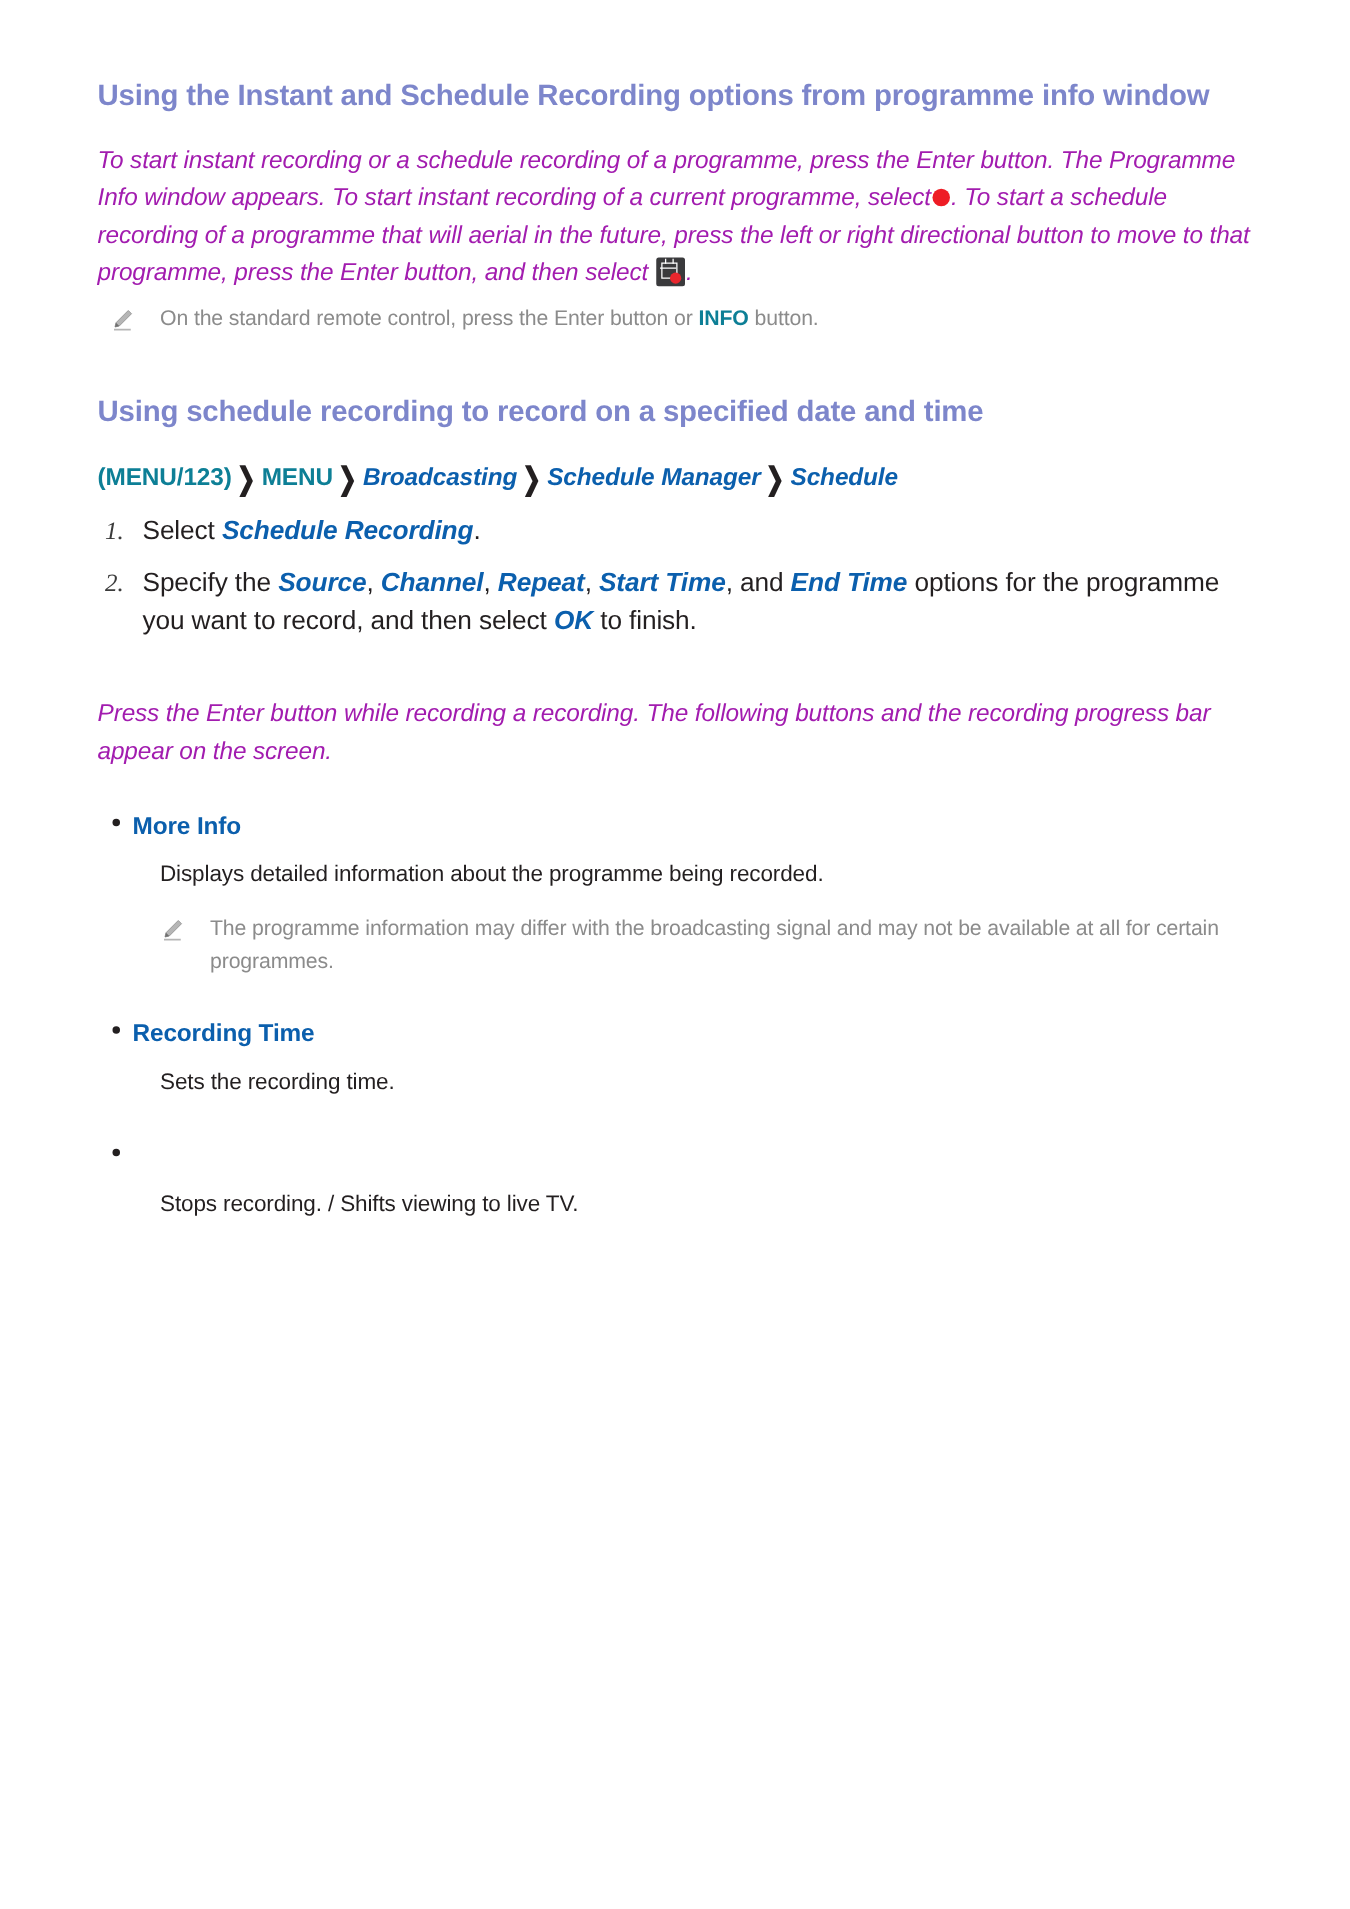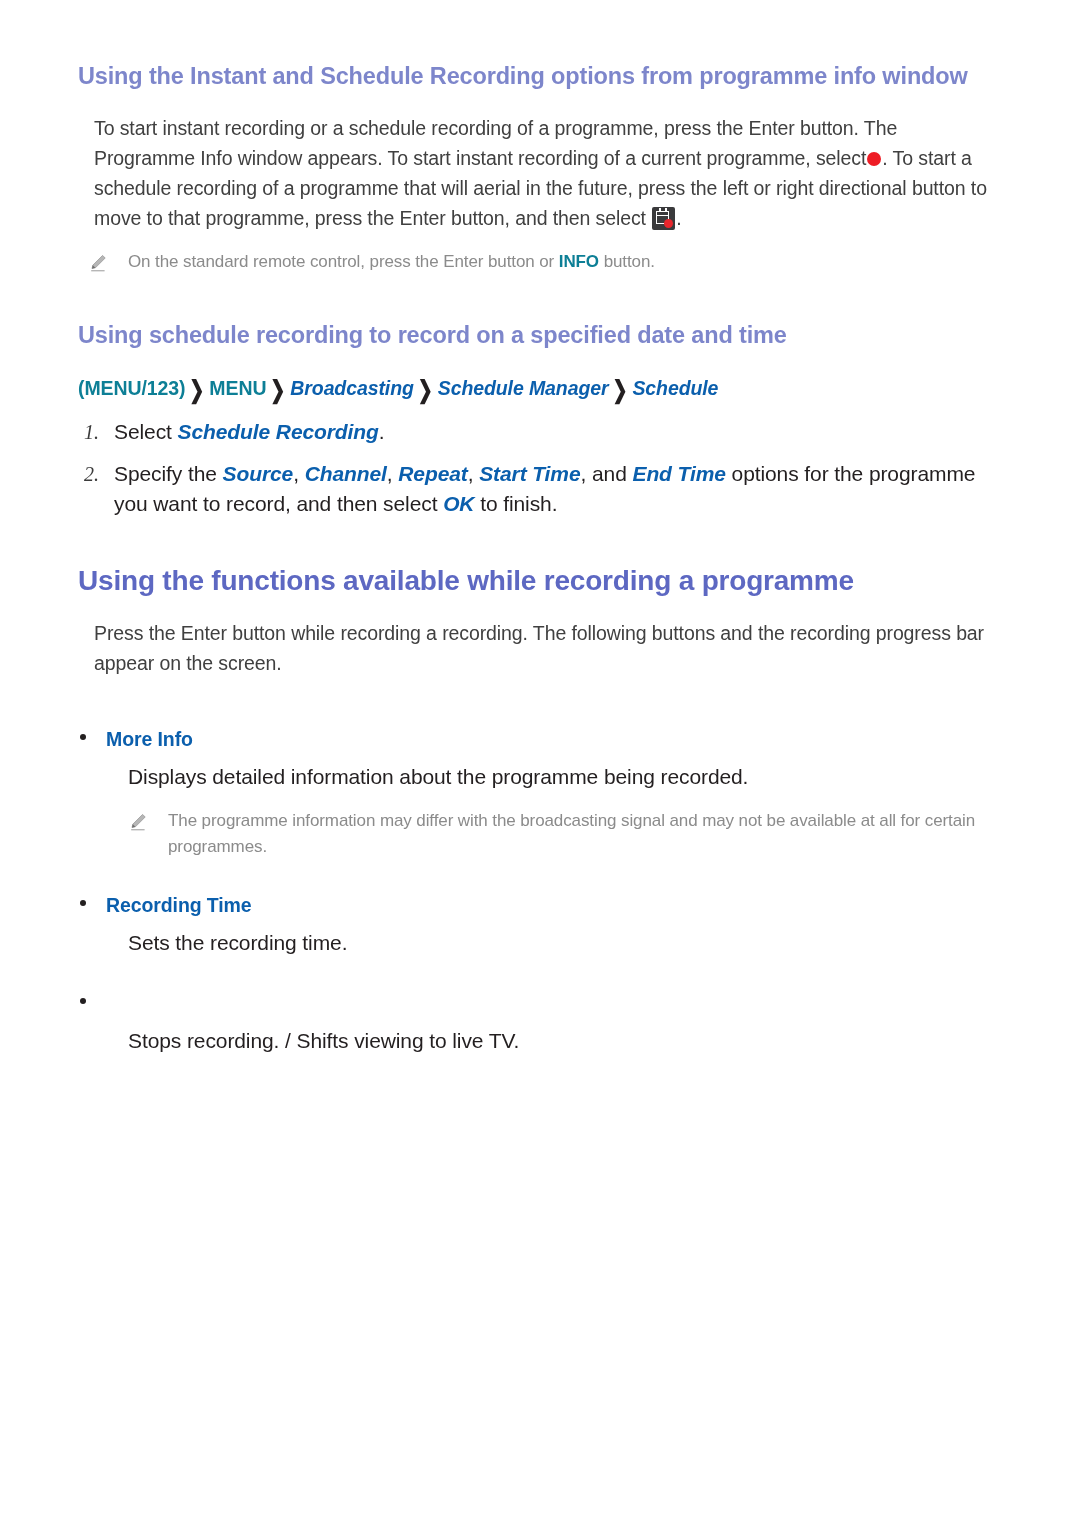--- a/index.html
+++ b/index.html
@@ -37,23 +37,24 @@
     color: #5d68c2;
     letter-spacing: -0.2px;
     line-height: 1.25;
     margin: 0 0 20px 0;
   }
 
   
   .para {
     font-size: 19.5px;
     line-height: 30px;
-    color: #404040;
-    margin: 16px;
-    letter-spacing: -0.1px;
+    color: #a21caf;
+    margin: 0;
+    letter-spacing: -0.1px;
+    font-style: italic;
   }
   .para.tight { max-width: 930px; }
 
   
   .blue   { color: #0b5fad; font-weight: bold; font-style: italic; }
   .teal   { color: #0d7f96; font-weight: bold; }
   .plain  { color: #231f20; font-weight: normal; }
 
   
   .chev {
@@ -168,20 +169,21 @@
     line-height: 30px;
     letter-spacing: -0.1px;
     max-width: 900px;
   }
 
   
   .bitem {
     display: flex;
     align-items: flex-start;
     margin-top: 14px;
+    text-align: center;
   }
   .bitem .bullet {
     flex: 0 0 auto;
     width: 26px;
     padding-left: 2px;
     line-height: 30px;
   }
   .bitem .bullet i {
     display: inline-block;
     width: 6px; height: 6px;
@@ -190,21 +192,21 @@
     vertical-align: 4px;
   }
   .bitem .btext {
     font-size: 19.5px;
     line-height: 30px;
     font-weight: bold;
     color: #0b5fad;
     letter-spacing: -0.1px;
   }
   .bdesc {
-    font-size: 21px;
+    font-size: 18px;
     line-height: 30px;
     color: #231f20;
     letter-spacing: -0.1px;
     margin: 8px 0 0 50px;
     max-width: 900px;
   }
   .sep { color: #231f20; font-weight: normal; }
 
   .blk-gap-lg { height: 44px; }
   .blk-gap-sm { height: 16px; }
@@ -257,21 +259,20 @@
         <span class="blue">Source</span><span class="plain">, </span><span class="blue">Channel</span><span class="plain">, </span><span class="blue">Repeat</span><span class="plain">, </span><span class="blue">Start Time</span><span>, and</span>
         <span class="blue">End Time</span><span> options for the programme you want to record, and then select</span>
         <span class="blue">OK</span>
         <span>to finish.</span></span>
     </div>
 
   </div>
 
   <div class="blk-gap-lg"></div>
 
-  <h1 class="h1">Using the functions available while recording a programme</h1>
 
   <p class="para tight">Press the Enter button while recording a recording. The following buttons and the recording progress bar appear on the screen.</p>
 
   <div class="blk-gap-sm"></div>
 
   <div class="bitem">
     <span class="bullet"><i></i></span>
     <span class="btext">More Info</span>
   </div>
   <div class="bdesc">Displays detailed information about the programme being recorded.</div>

